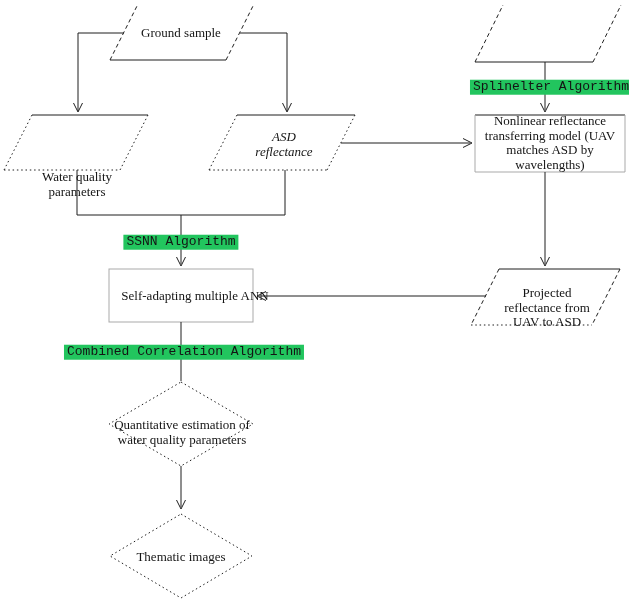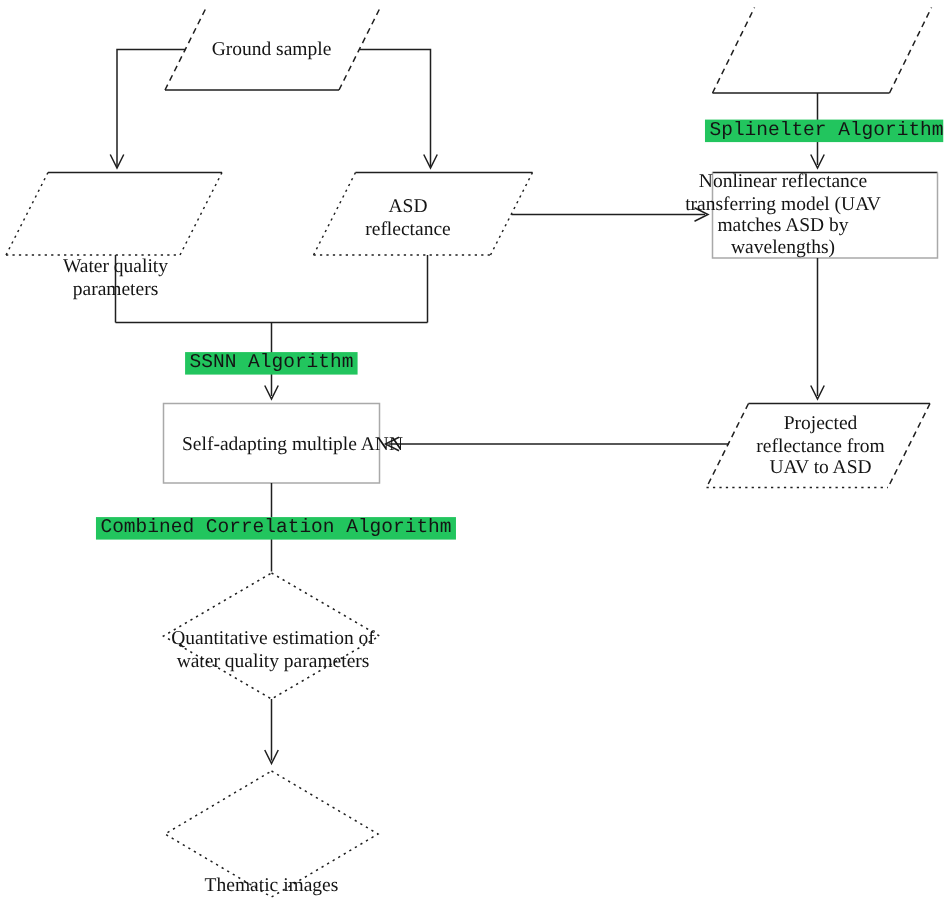--- a/index.html
+++ b/index.html
@@ -130,31 +130,31 @@
       <path d="M181,466 V507"></path>
       <polyline points="176.5,500 181,509 185.5,500"></polyline>
     </g>
   </svg>
 
   <div class="lbl nowrap" style="left:181px; top:33px;">Ground sample</div>
 
 
   <div class="lbl" style="left:77px; top:145px; width:85px;margin-top:40px;">Water quality parameters</div>
 
-  <div class="lbl" style="left:272px; top:145px; width:72px;">ASD reflectance</div>
+  <div class="lbl" style="left:284px; top:145px; width:72px;font-style:italic;">ASD reflectance</div>
 
-  <div class="lbl" style="left:522px; top:143px; width:142px;">Nonlinear reflectance transferring model (UAV matches ASD by wavelengths)</div>
+  <div class="lbl" style="left:550px; top:143px; width:142px;">Nonlinear reflectance transferring model (UAV matches ASD by wavelengths)</div>
 
   <div class="lbl nowrap" style="left:195px; top:296px;">Self-adapting multiple ANN</div>
 
-  <div class="lbl" style="left:547px; top:297px; width:88px;">Projected reflectance from UAV to ASD</div>
+  <div class="lbl" style="left:547px; top:308px; width:88px;">Projected reflectance from UAV to ASD</div>
 
   <div class="lbl" style="left:182px; top:433px; width:140px;">Quantitative estimation of water quality parameters</div>
 
-  <div class="lbl nowrap" style="left:181px; top:557px;margin-top:33px;">Thematic images</div>
+  <div class="lbl nowrap" style="left:181px; top:557px;">Thematic images</div>
 
   <div class="lbl nowrap edge-lbl" style="left:551px; top:87px;">Splinelter Algorithm</div>
 
   <div class="lbl nowrap edge-lbl" style="left:181px; top:242px;">SSNN Algorithm</div>
 
   <div class="lbl nowrap edge-lbl" style="left:184px; top:352px;">Combined Correlation Algorithm</div>
 
 </div>
 
 </body></html>

